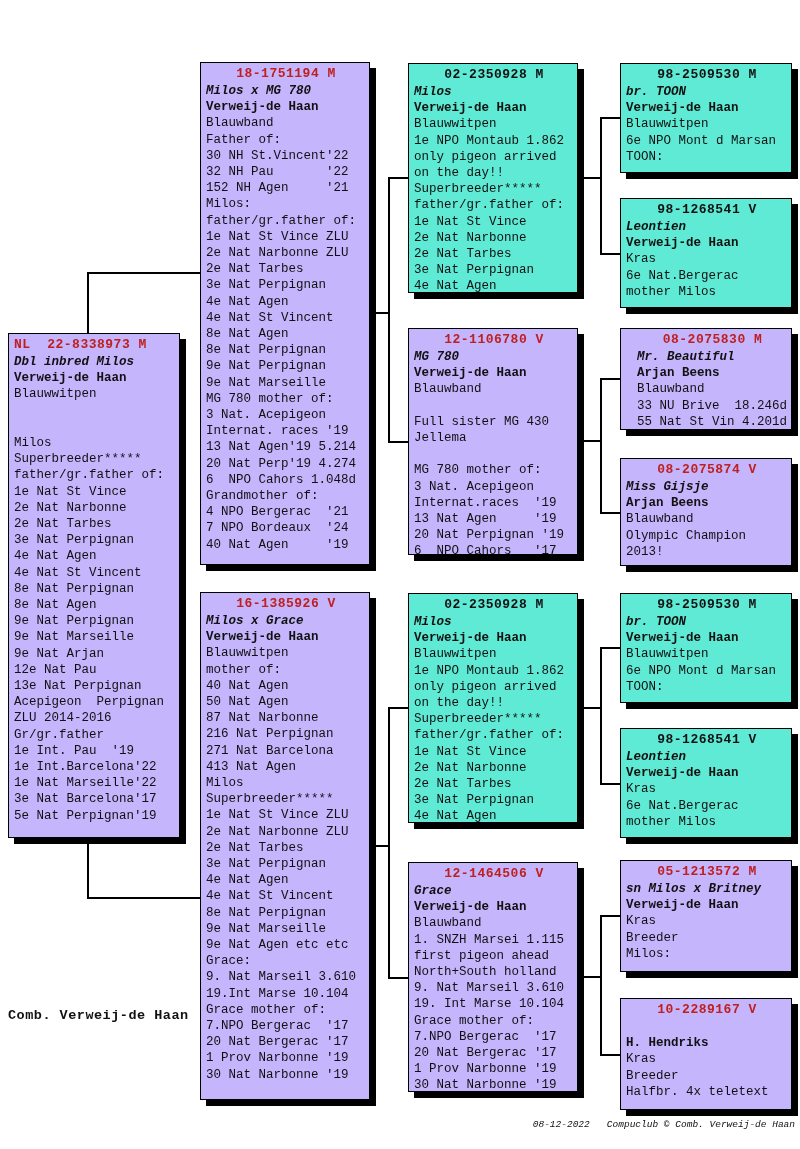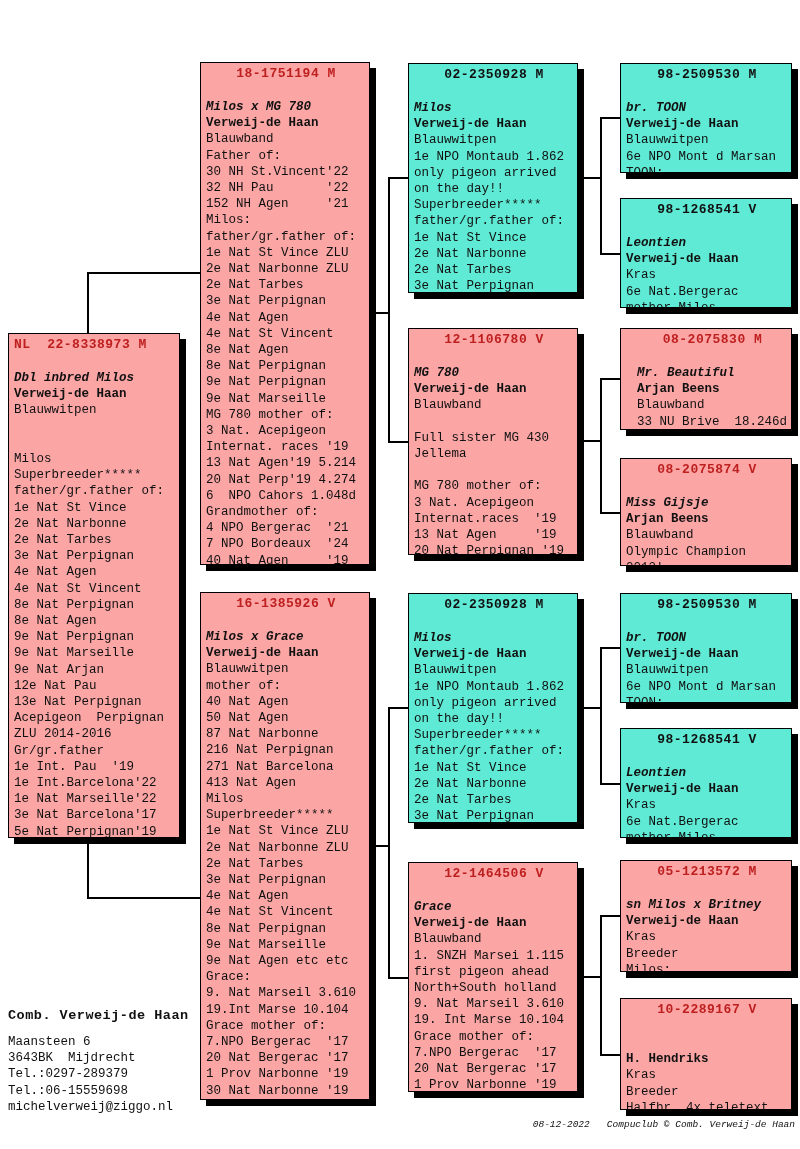--- a/index.html
+++ b/index.html
@@ -6,34 +6,34 @@
   .page {
     position:relative; width:800px; height:1149px; background:#ffffff;
     font-family:"Liberation Mono","DejaVu Sans Mono",monospace; overflow:hidden;
   }
   .title {
     position:absolute; top:5px; left:0; width:100%; text-align:center;
     font-family:"Liberation Sans","DejaVu Sans",sans-serif;
     font-size:21px; color:#111; white-space:pre;
   }
   .box {
-    position:absolute; background:#fca5a5; border:1px solid #000;
+    position:absolute; background:#c4b5fd; border:1px solid #000;
     box-shadow:6px 6px 0 0 #000; padding:1px 3px 0 5px;
     font-size:12.5px; line-height:16.2px; color:#111; overflow:hidden;
     box-sizing:border-box;
   }
   .box.pink { background:#5eead4; }
   .box .ring {
     text-align:center; font-weight:bold; color:#be2020;
     font-size:13px; line-height:19px; letter-spacing:0.5px; white-space:pre;
   }
   .box.pink .ring { color:#111; }
   .box.subject .ring { text-align:left; }
   .box .ln { white-space:pre; min-height:16.2px; }
-  .box .nm { font-weight:bold; font-style:italic;margin-top:16px; }
+  .box .nm { font-weight:bold; font-style:italic; }
   .box .ow { font-weight:bold; }
 
   
   #box-subject { left:8px;   top:333px; width:172px; height:505px; }
   #box-father  { left:200px; top:62px;  width:170px; height:503px; }
   #box-mother  { left:200px; top:592px; width:170px; height:508px; }
   #box-gp1 { left:408px; top:63px;  width:170px; height:230px; }
   #box-gp2 { left:408px; top:328px; width:170px; height:227px; }
   #box-gp3 { left:408px; top:593px; width:170px; height:230px; }
   #box-gp4 { left:408px; top:862px; width:170px; height:230px; }
@@ -42,21 +42,21 @@
   #box-ggp3 { left:620px; top:328px; width:172px; height:102px;padding-left:16px; }
   #box-ggp4 { left:620px; top:458px; width:172px; height:108px; }
   #box-ggp5 { left:620px; top:593px; width:172px; height:110px; }
   #box-ggp6 { left:620px; top:728px; width:172px; height:110px; }
   #box-ggp7 { left:620px; top:860px; width:172px; height:112px; }
   #box-ggp8 { left:620px; top:998px; width:172px; height:112px; }
 
   .line { position:absolute; background:#000; }
 
   .breeder { position:absolute; left:8px; top:1008px; color:#111; }
-  .breeder .bh { font-weight:bold; font-size:13.5px; margin-bottom:11px; letter-spacing:0.5px; white-space:pre; }
+  .breeder .bh { font-weight:bold; font-size:13.5px; margin-bottom:17px; letter-spacing:0.5px; white-space:pre; }
   .breeder .ln { font-size:12.5px; line-height:16.2px; white-space:pre; }
 
   .footer {
     position:absolute; right:5px; top:1119px; font-size:9.5px;
     font-style:italic; color:#111; white-space:pre;
   }
 </style>
 </head>
 <body>
 
@@ -318,24 +318,17 @@
   <div class="line" style="left:600px; top:647px;  width:20px;  height:2px;"></div>
   <div class="line" style="left:600px; top:783px;  width:20px;  height:2px;"></div>
 
   <div class="line" style="left:578px; top:976px;  width:24px;  height:2px;"></div>
   <div class="line" style="left:600px; top:915px;  width:2px;   height:141px;"></div>
   <div class="line" style="left:600px; top:915px;  width:20px;  height:2px;"></div>
   <div class="line" style="left:600px; top:1054px; width:20px;  height:2px;"></div>
 
   <div class="breeder">
     <div class="bh">Comb. Verweij-de Haan</div>
-    <div>
-        <div class="ln">Maansteen 6</div>
-        <div class="ln">3643BK  Mijdrecht</div>
-        <div class="ln">Tel.:0297-289379</div>
-        <div class="ln">Tel.:06-15559698</div>
-        <div class="ln">michelverweij@ziggo.nl</div>
-      </div>
   </div>
 
   <div class="footer">08-12-2022   Compuclub © Comb. Verweij-de Haan</div>
 
 </div>
 
 </body></html>

